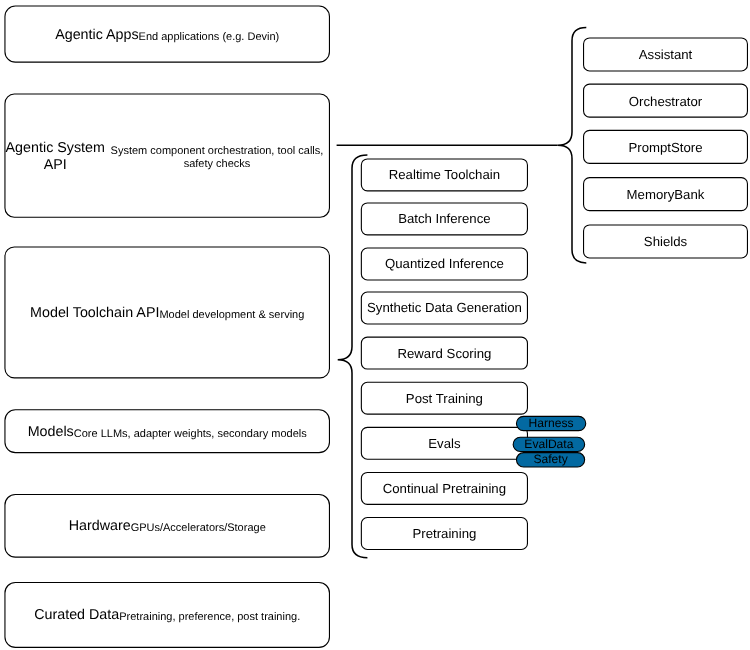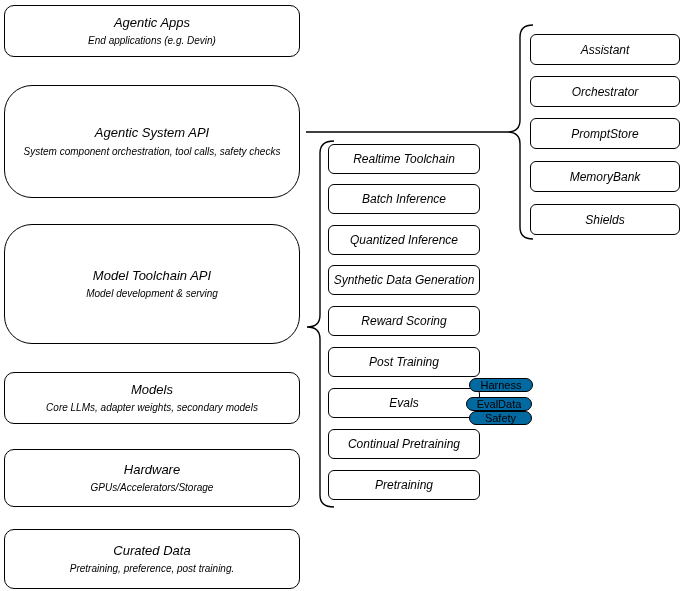--- a/index.html
+++ b/index.html
@@ -13,27 +13,26 @@
   }
   .overlay {
     position:absolute; left:0; top:0; width:682px; height:591px;
     pointer-events:none;
   }
   .box {
     position:absolute;
     background:#ffffff;
     border:1.5px solid #000000;
     box-sizing:border-box;
-    display:flex; flex-direction:column;
+    display:flex; flex-direction:row;
     align-items:center; justify-content:center;
     text-align:center;
-    font-style:italic;
   }
   .lbox { left:4px; width:296px; border-radius:10px; }
-  .lbox.big { border-radius:28px;justify-content:center; }
+  .lbox.big { border-radius:9px;justify-content:center; }
   .lbox .title { font-size:13px; line-height:1.2; }
   .lbox .subtitle { font-size:10px; line-height:1.2; margin-top:5px; }
   .mbox {
     left:328px; width:152px; height:30px;
     border-radius:6px; font-size:12px;
   }
   .rbox {
     left:530px; width:150px; height:31px;
     border-radius:6px; font-size:12px;
   }
@@ -66,21 +65,21 @@
   <div class="box lbox big" style="top:85px;height:113px;">
     <div class="title">Agentic System API</div>
     <div class="subtitle">System component orchestration, tool calls, safety checks</div>
   </div>
 
   <div class="box lbox big" style="top:224px;height:120px;">
     <div class="title">Model Toolchain API</div>
     <div class="subtitle">Model development &amp; serving</div>
   </div>
 
-  <div class="box lbox" style="top:372px;height:52px;">
+  <div class="box lbox" style="top:372px;height:40px;">
     <div class="title">Models</div>
     <div class="subtitle">Core LLMs, adapter weights, secondary models</div>
   </div>
 
   <div class="box lbox" style="top:449px;height:58px;">
     <div class="title">Hardware</div>
     <div class="subtitle">GPUs/Accelerators/Storage</div>
   </div>
 
   <div class="box lbox" style="top:529px;height:60px;">

